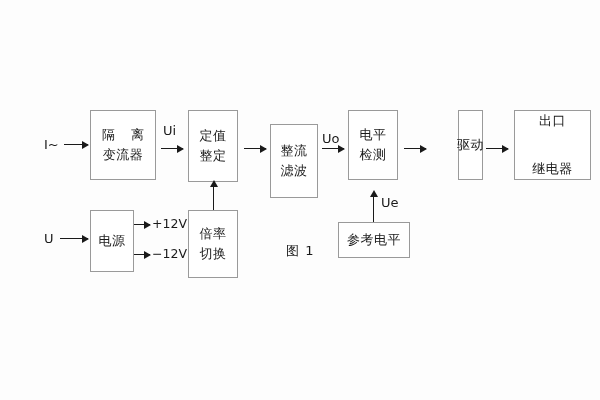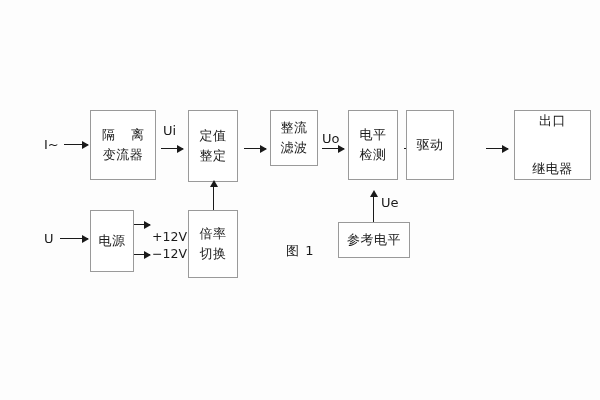--- a/index.html
+++ b/index.html
@@ -103,55 +103,55 @@
   <div class="lbl" style="left:163px; top:124px;">Ui</div>
   <div class="harrow" style="left:161px; top:148px; width:22px;"></div>
 
   <div class="box" style="left:188px; top:110px; width:50px; height:72px;">
     <span class="ln">定值</span>
     <span class="ln">整定</span>
   </div>
 
   <div class="harrow" style="left:244px; top:148px; width:22px;"></div>
 
-  <div class="box" style="left:270px; top:110px; width:48px; height:56px;">
+  <div class="box" style="left:270px; top:124px; width:48px; height:74px;">
     <span class="ln">整流</span>
     <span class="ln">滤波</span>
   </div>
 
   <div class="lbl" style="left:322px; top:132px;text-align:center;">Uo</div>
   <div class="harrow" style="left:322px; top:148px; width:22px;"></div>
 
   <div class="box" style="left:348px; top:110px; width:50px; height:70px;">
     <span class="ln">电平</span>
     <span class="ln">检测</span>
   </div>
 
   <div class="harrow" style="left:404px; top:148px; width:22px;"></div>
 
-  <div class="box" style="left:406px; top:110px; width:48px; height:70px;">
+  <div class="box" style="left:458px; top:110px; width:25px; height:70px;">
     <span class="ln">驱动</span>
   </div>
 
   <div class="harrow" style="left:486px; top:148px; width:22px;"></div>
 
   <div class="box" style="left:514px; top:110px; width:77px; height:70px;justify-content:space-between;">
     <span class="ln">出口</span>
     <span class="ln">继电器</span>
   </div>
 
   <div class="lbl" style="left:44px; top:232px;">U</div>
   <div class="harrow" style="left:60px; top:238px; width:28px;"></div>
 
   <div class="box" style="left:90px; top:210px; width:44px; height:62px;align-items:center;">
     <span class="ln">电源</span>
   </div>
 
   <div class="harrow" style="left:134px; top:224px; width:16px;"></div>
-  <div class="lbl sm" style="left:152px; top:218px;margin-top:13px;">+12V</div>
+  <div class="lbl sm" style="left:152px; top:218px;">+12V</div>
 
   <div class="harrow" style="left:134px; top:254px; width:16px;"></div>
   <div class="lbl sm" style="left:152px; top:248px;">−12V</div>
 
   <div class="box" style="left:188px; top:210px; width:50px; height:68px;">
     <span class="ln">倍率</span>
     <span class="ln">切换</span>
   </div>
 
   <div class="varrow" style="left:213px; top:186px; height:24px;"></div>

